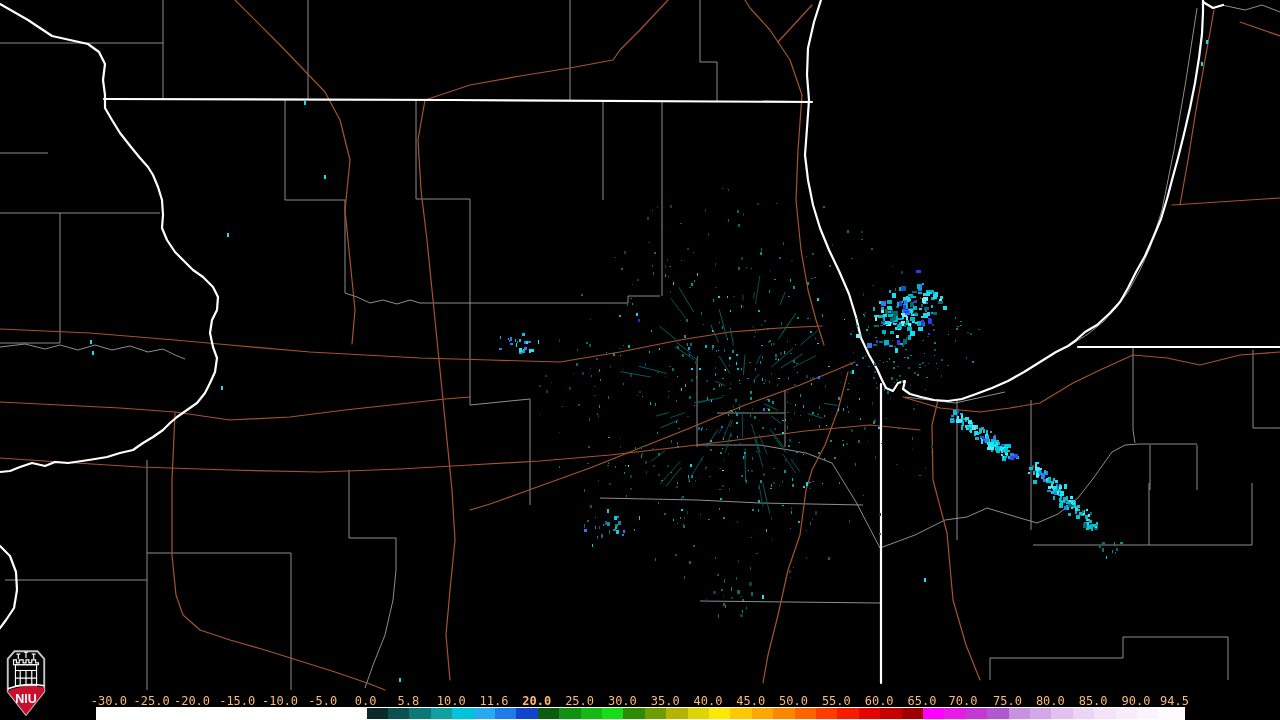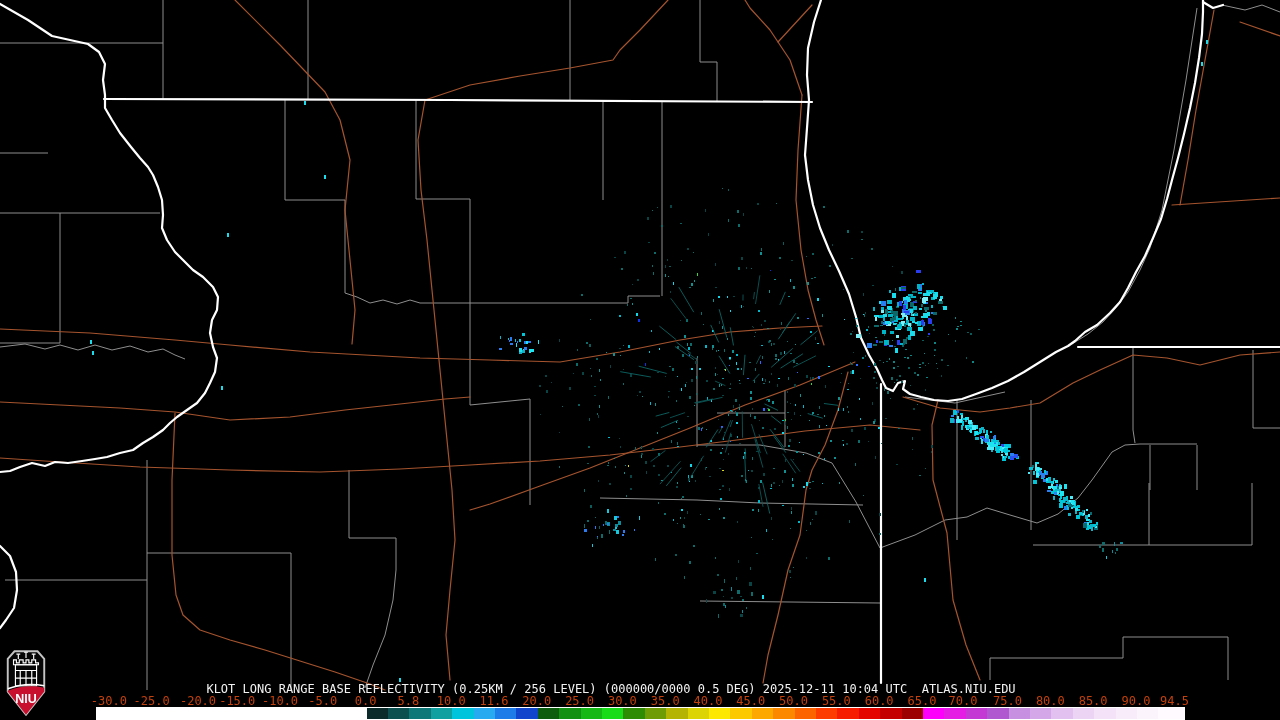--- a/index.html
+++ b/index.html
@@ -3,21 +3,21 @@
 <meta charset="utf-8">
 <style>
   html,body{margin:0;padding:0;background:#000;width:1280px;height:720px;overflow:hidden;}
   #stage{position:relative;width:1280px;height:720px;background:#000;
          font-family:"DejaVu Sans Mono","Liberation Mono",monospace;}
   #map{position:absolute;left:0;top:0;}
   #footer-title{position:absolute;top:683px;left:611px;transform:translateX(-50%);
     font-size:12px;line-height:12px;color:#f2f2f2;white-space:pre;letter-spacing:0px;}
   #scale-labels{position:absolute;top:695px;left:0;width:1280px;height:12px;}
   .scale-label{position:absolute;top:0;transform:translateX(-50%);
-    font-size:12px;line-height:12px;color:#c2410c;white-space:pre;}
+    font-size:12px;line-height:12px;color:#fdba74;white-space:pre;}
   #colorbar{position:absolute;top:707px;left:96px;width:1087px;height:11px;
     background:#ffffff;border:1px solid #ffffff;}
   .cb-seg{position:absolute;top:0;height:100%;}
   #niu-logo{position:absolute;left:2px;top:644px;}
 </style>
 </head>
 <body>
 
 <div id="stage">
 
@@ -1253,33 +1253,32 @@
       <path d="M12,20 L12,15 L15,15 L15,18 L18,18 L18,15 L22,15 L22,18 L25,18 L25,15 L28,15 L28,18 L31,18 L31,15 L35,15 L35,18 L38,18 L38,20 Z"></path>
       <rect x="14" y="20" width="22" height="22"></rect>
       <path d="M14,26 L36,26 M14,34 L36,34"></path>
       <path d="M19,26 L19,42 M25,26 L25,42 M31,26 L31,42"></path>
     </g>
     <path d="M6,45 Q25,38 44,42" stroke="#ffffff" stroke-width="1.6" fill="none"></path>
     <path d="M6,47 Q25,40 44,44 L44,48 L25,72 L6,48 Z" fill="#c8102e"></path>
     <text x="25" y="60" text-anchor="middle" fill="#ffffff" font-family="Liberation Sans, sans-serif" font-size="13" font-weight="bold">NIU</text>
   </svg>
 
-  <div id="footer-title">KLOT LONG RANGE BASE REFLECTIVITY (0.25KM / 256 LEVEL) (000000/0000 0.5 DEG) 2025-12-11 10:04 UTC  ATLAS.NIU.EDU</div>
   <div id="scale-labels">
       <span class="scale-label" style="left: 108.839px;">-30.0</span>
       <span class="scale-label" style="left: 151.634px; text-align: center;">-25.0</span>
-      <span class="scale-label" style="left: 198px;">-20.0</span>
+      <span class="scale-label" style="left: 192px;">-20.0</span>
       <span class="scale-label" style="left: 237.224px;">-15.0</span>
       <span class="scale-label" style="left: 280.02px;">-10.0</span>
       <span class="scale-label" style="left: 322.815px;">-5.0</span>
       <span class="scale-label" style="left: 365.61px;">0.0</span>
       <span class="scale-label" style="left: 408.406px;">5.8</span>
       <span class="scale-label" style="left: 451.201px;">10.0</span>
       <span class="scale-label" style="left: 493.996px;">11.6</span>
-      <span class="scale-label" style="left: 536.791px;">20.0</span>
+      <span class="scale-label" style="left: 536.791px; font-weight: bold;">20.0</span>
       <span class="scale-label" style="left: 579.587px;">25.0</span>
       <span class="scale-label" style="left: 622.382px;">30.0</span>
       <span class="scale-label" style="left: 665.177px;">35.0</span>
       <span class="scale-label" style="left: 707.972px;">40.0</span>
       <span class="scale-label" style="left: 750.768px; text-align: center;">45.0</span>
       <span class="scale-label" style="left: 793.563px;">50.0</span>
       <span class="scale-label" style="left: 836.358px;">55.0</span>
       <span class="scale-label" style="left: 879.154px;">60.0</span>
       <span class="scale-label" style="left: 921.949px;">65.0</span>
       <span class="scale-label" style="left: 963px;">70.0</span>

